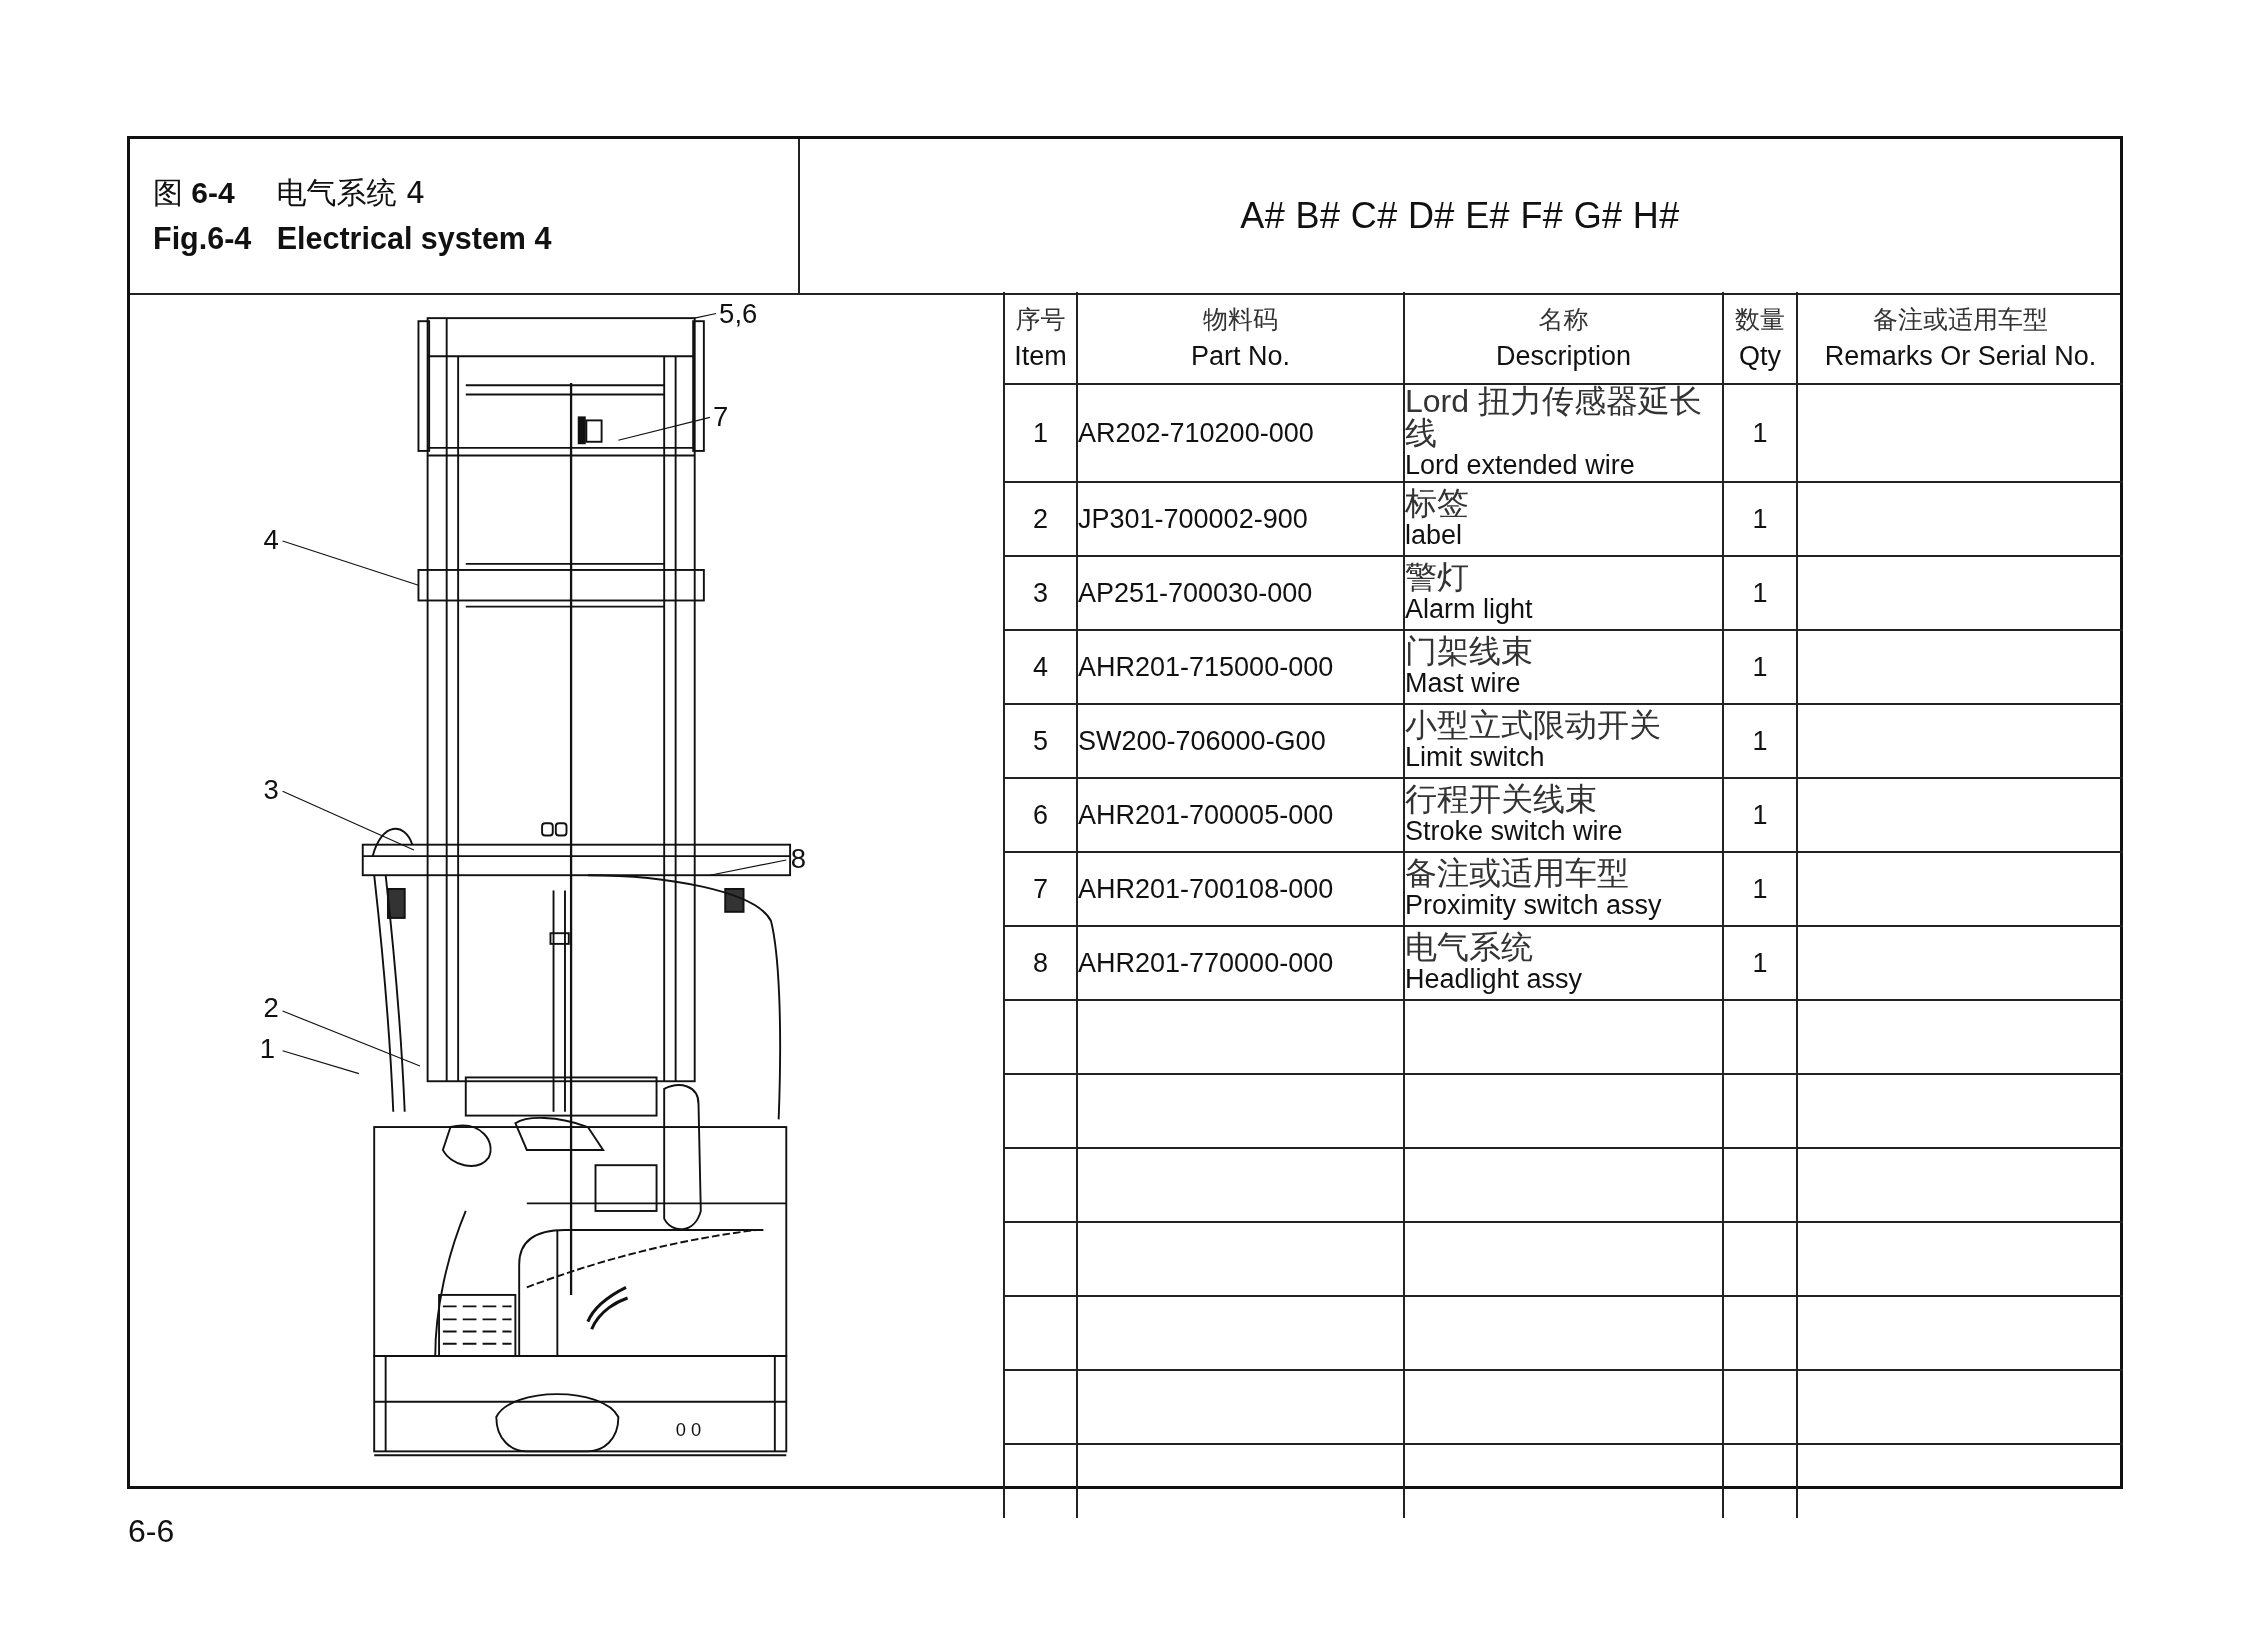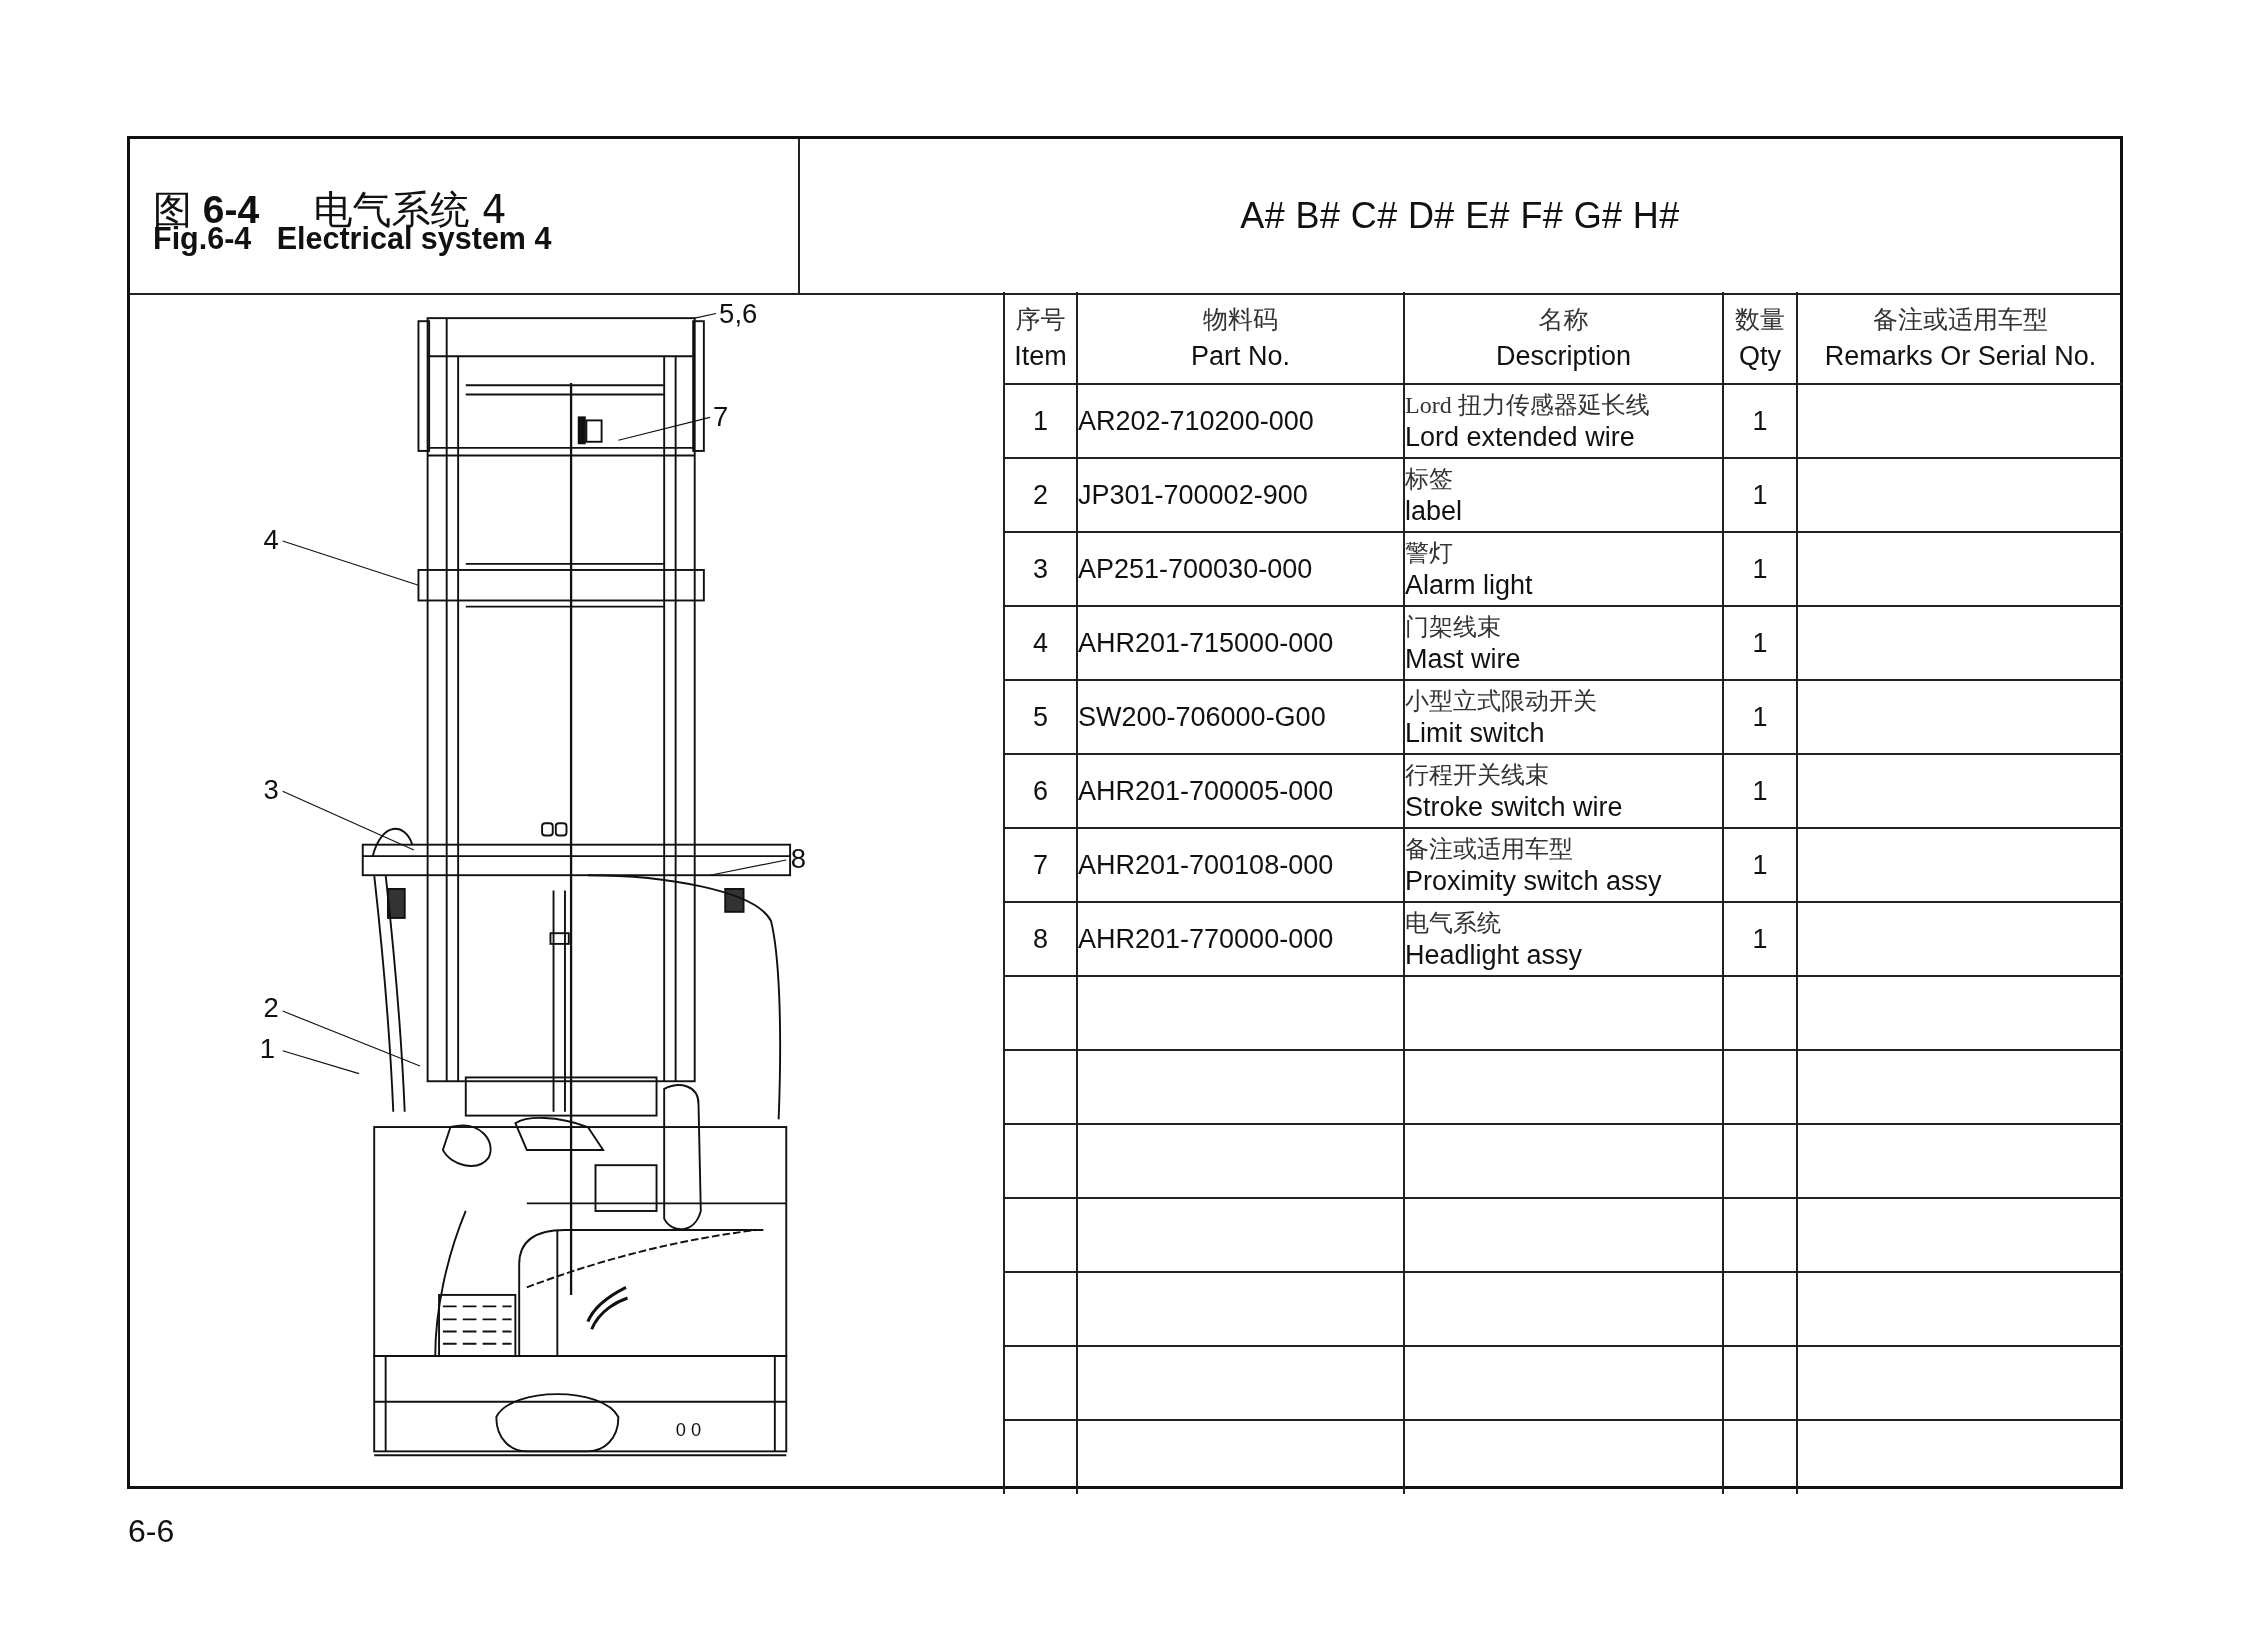--- a/index.html
+++ b/index.html
@@ -5,39 +5,39 @@
   html, body { margin: 0; padding: 0; background: #ffffff; }
   body { width: 2250px; height: 1645px; position: relative; overflow: hidden;
          font-family: "Liberation Sans", "DejaVu Sans", sans-serif; color: #111; }
   .frame { position: absolute; left: 127px; top: 136px; width: 1996px; height: 1353px;
            border: 3.8px solid #111; box-sizing: border-box; }
   .hdr-left { position: absolute; left: 0; top: 0; width: 670px; height: 156px;
               border-right: 2.3px solid #222; border-bottom: 2.3px solid #222; box-sizing: border-box; }
   .hdr-right { position: absolute; left: 670px; top: 0; right: 0; height: 156px;
                border-bottom: 2.3px solid #222; box-sizing: border-box;
                display: flex; align-items: center; justify-content: center; }
-  .title-cn { position: absolute; left: 23px; top: 44px; font-size: 39px; font-weight: bold; white-space: pre; }
+  .title-cn { position: absolute; left: 23px; top: 34px; font-size: 30px; font-weight: bold; white-space: pre; }
   .title-cn .cn { font-family: "DejaVu Sans", sans-serif; font-weight: normal; }
   .title-en { position: absolute; left: 23px; top: 82px; font-size: 30.5px; font-weight: bold; white-space: pre; }
   .models { font-size: 36px; letter-spacing: 0.4px; }
   .drawing { position: absolute; left: 0; top: 156px; width: 873px; height: 1194px; }
   table.parts { position: absolute; left: 873px; top: 153px; width: 1119px;
                 border-collapse: collapse; table-layout: fixed; }
   table.parts td, table.parts th { border: 2.3px solid #222; padding: 0; box-sizing: border-box; }
   table.parts tr:first-child th { border-top: none; }
   table.parts th:first-child, table.parts td:first-child { border-left: 2.3px solid #222; text-align: center; }
   table.parts th:last-child, table.parts td:last-child { border-right: none; }
   table.parts tr:last-child td { border-bottom: none; }
   table.parts th { height: 92px; font-weight: normal; font-size: 27px; line-height: 37px; text-align: center; }
   table.parts th .cn { font-family: "DejaVu Sans", sans-serif; font-size: 25px; color: #333; }
   table.parts td { height: 74px; font-size: 27px; }
   td.c-item, td.c-qty { text-align: center; }
   td.c-part { padding-left: 17px; }
   td.c-desc { padding-left: 15.3px; line-height: 32px; }
-  td.c-desc .cn { font-family: Liberation Serif, serif; font-size: 24px; color: #333; display: block; }
+  td.c-desc .cn { font-family: Liberation Sans, sans-serif; font-size: 32px; color: #333; display: block; }
   td.c-desc .en { display: block; }
   .page-num { position: absolute; left: 128px; top: 1513px; font-size: 32px; }
   .callout { font-family: "Liberation Sans", sans-serif; font-size: 36px; fill: #111; }
 </style>
 </head>
 <body>
 
 <div class="frame">
 
   <div class="hdr-left">

